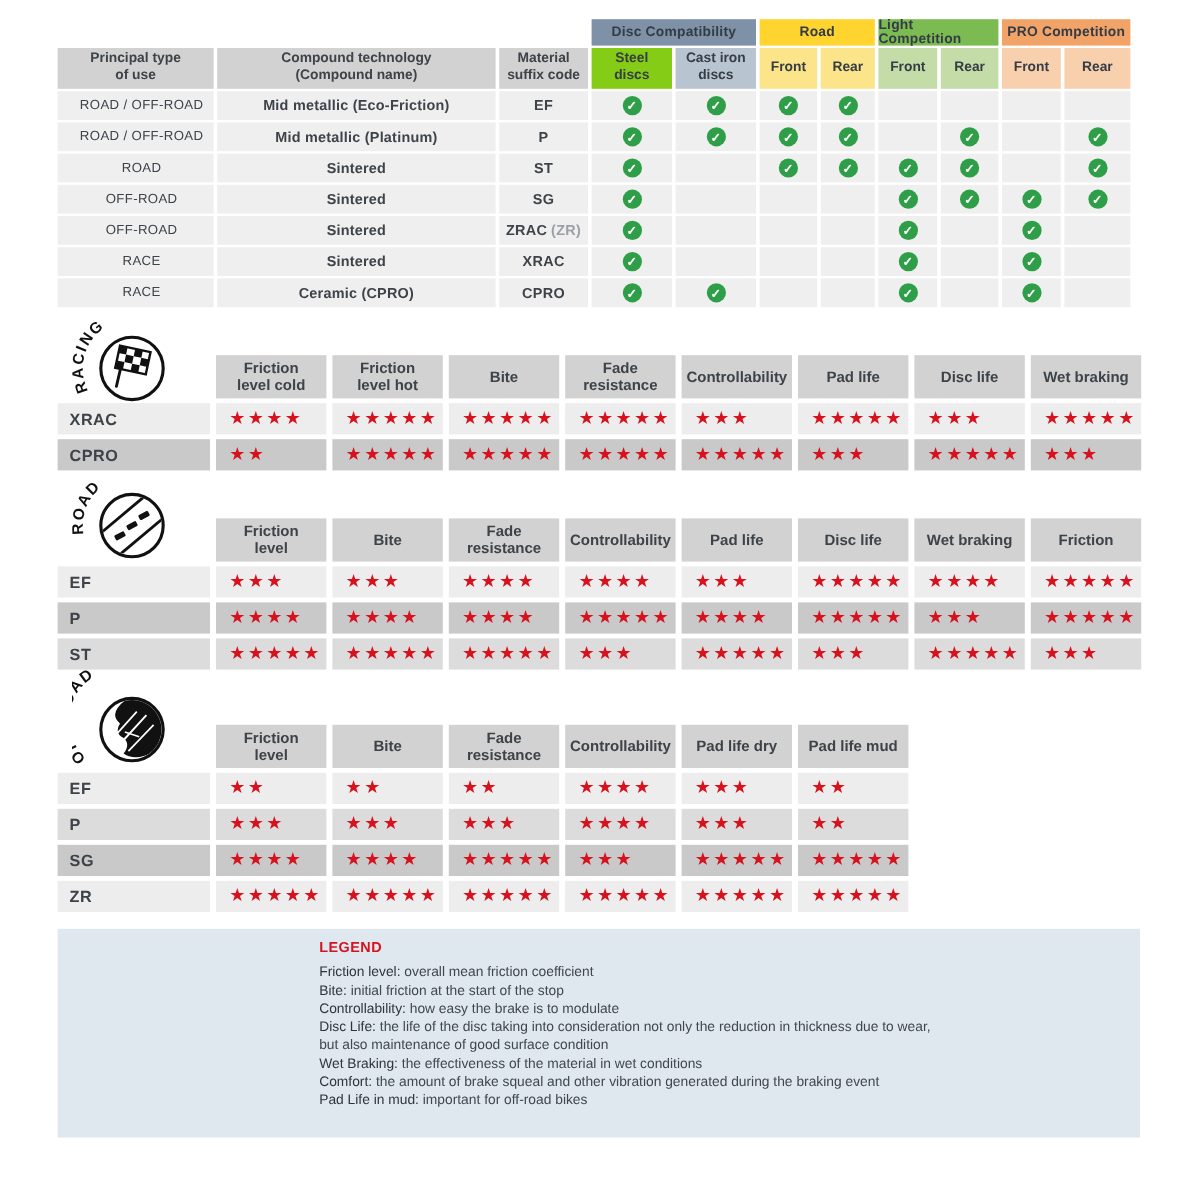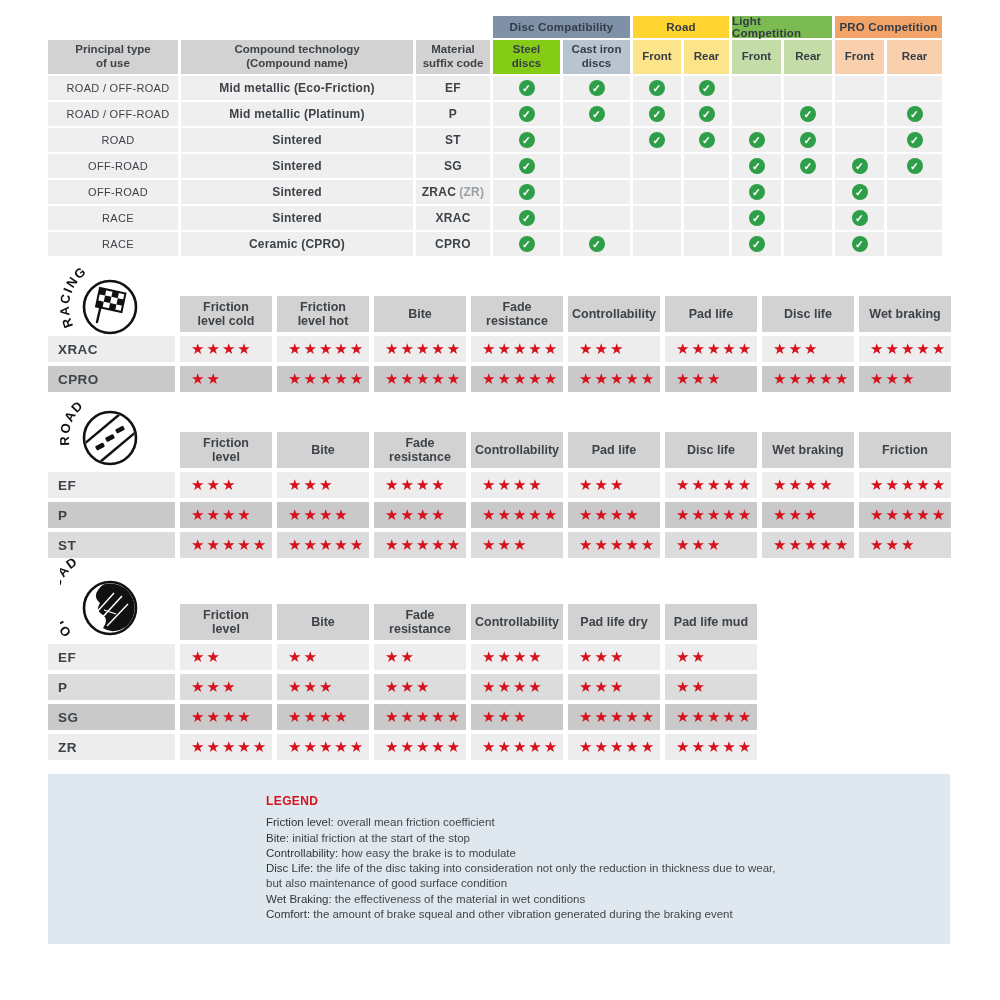--- a/index.html
+++ b/index.html
@@ -55,21 +55,21 @@
 
   .rating-icon{ position:absolute; left:12px; width:100px; height:100px; z-index:2; }
   .rating.racing .rating-icon{ top:-45px; }
   .rating.road .rating-icon{ top:-50px; }
   .rating.offroad .rating-icon{ top:-52px; }
   .rating-icon text{ font-family:"Liberation Sans", sans-serif; font-weight:bold; font-size:13px;
                      letter-spacing:1.5px; fill:#111; }
 
   
   .legend{ margin:14px 0 16px 48px; width:902px; background:var(--legend-bg);
-           padding:20px 30px 22px 218px; font-size:11.5px; line-height:15.3px; color:#40474d; }
+           padding:8px 30px 22px 218px; font-size:11.5px; line-height:15.3px; color:#40474d; }
   .ltitle{ color:var(--legend-title-red); font-weight:bold; font-size:12px;
            margin-bottom:6px; letter-spacing:.4px; }
   .lterm{ font-weight:normal; color:#2f353a;text-align:right; }
 </style>
 </head>
 <body>
 
 <div class="page">
 
   <div class="compat-grid">
@@ -534,16 +534,17 @@
   <section class="legend">
     <div class="ltitle">LEGEND</div>
     <div>
         <div class="lentry"><span class="lterm">Friction level: </span><span>overall mean friction coefficient</span></div>
         <div class="lentry"><span class="lterm">Bite: </span><span>initial friction at the start of the stop</span></div>
         <div class="lentry"><span class="lterm">Controllability: </span><span>how easy the brake is to modulate</span></div>
         <div class="lentry"><span class="lterm">Disc Life: </span><span>the life of the disc taking into consideration not only the reduction in thickness due to wear,</span></div>
         <div class="lentry"><span>but also maintenance of good surface condition</span></div>
         <div class="lentry"><span class="lterm">Wet Braking: </span><span>the effectiveness of the material in wet conditions</span></div>
         <div class="lentry"><span class="lterm">Comfort: </span><span>the amount of brake squeal and other vibration generated during the braking event</span></div>
+        <div class="lentry"><span class="lterm">Pad Life in mud: </span><span>important for off-road bikes</span></div>
       </div>
   </section>
 
 </div>
 
 </body></html>

